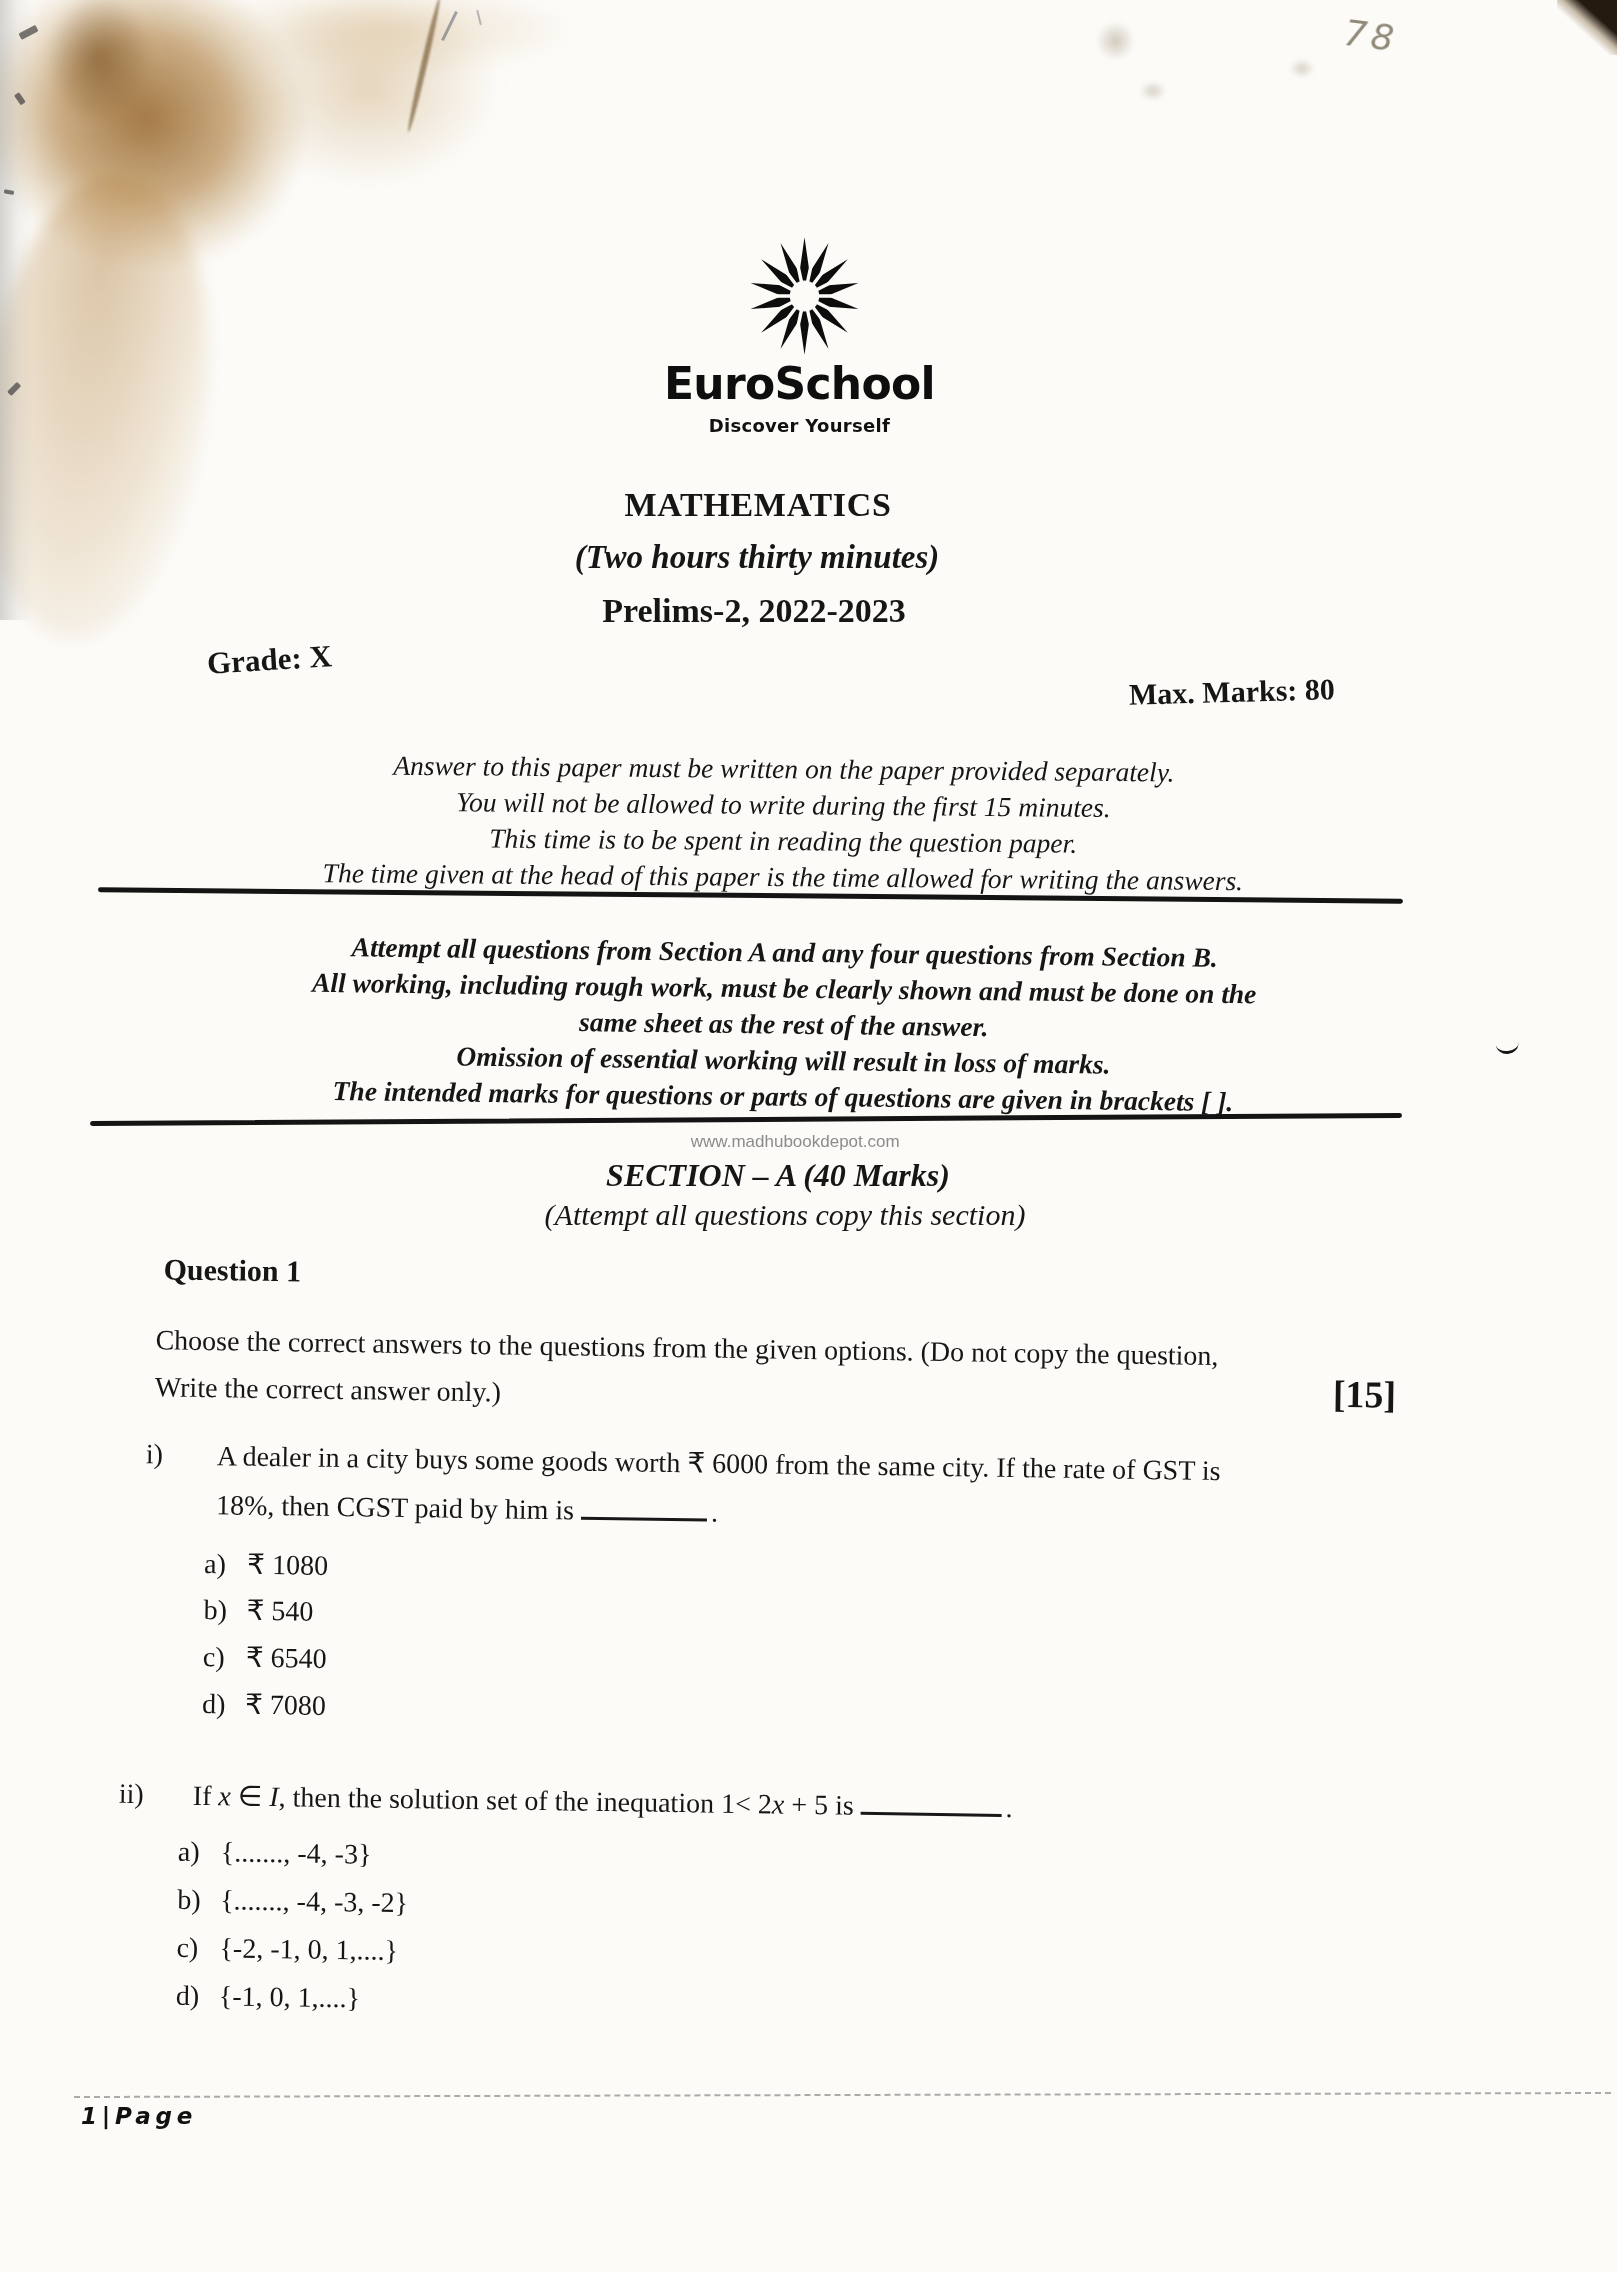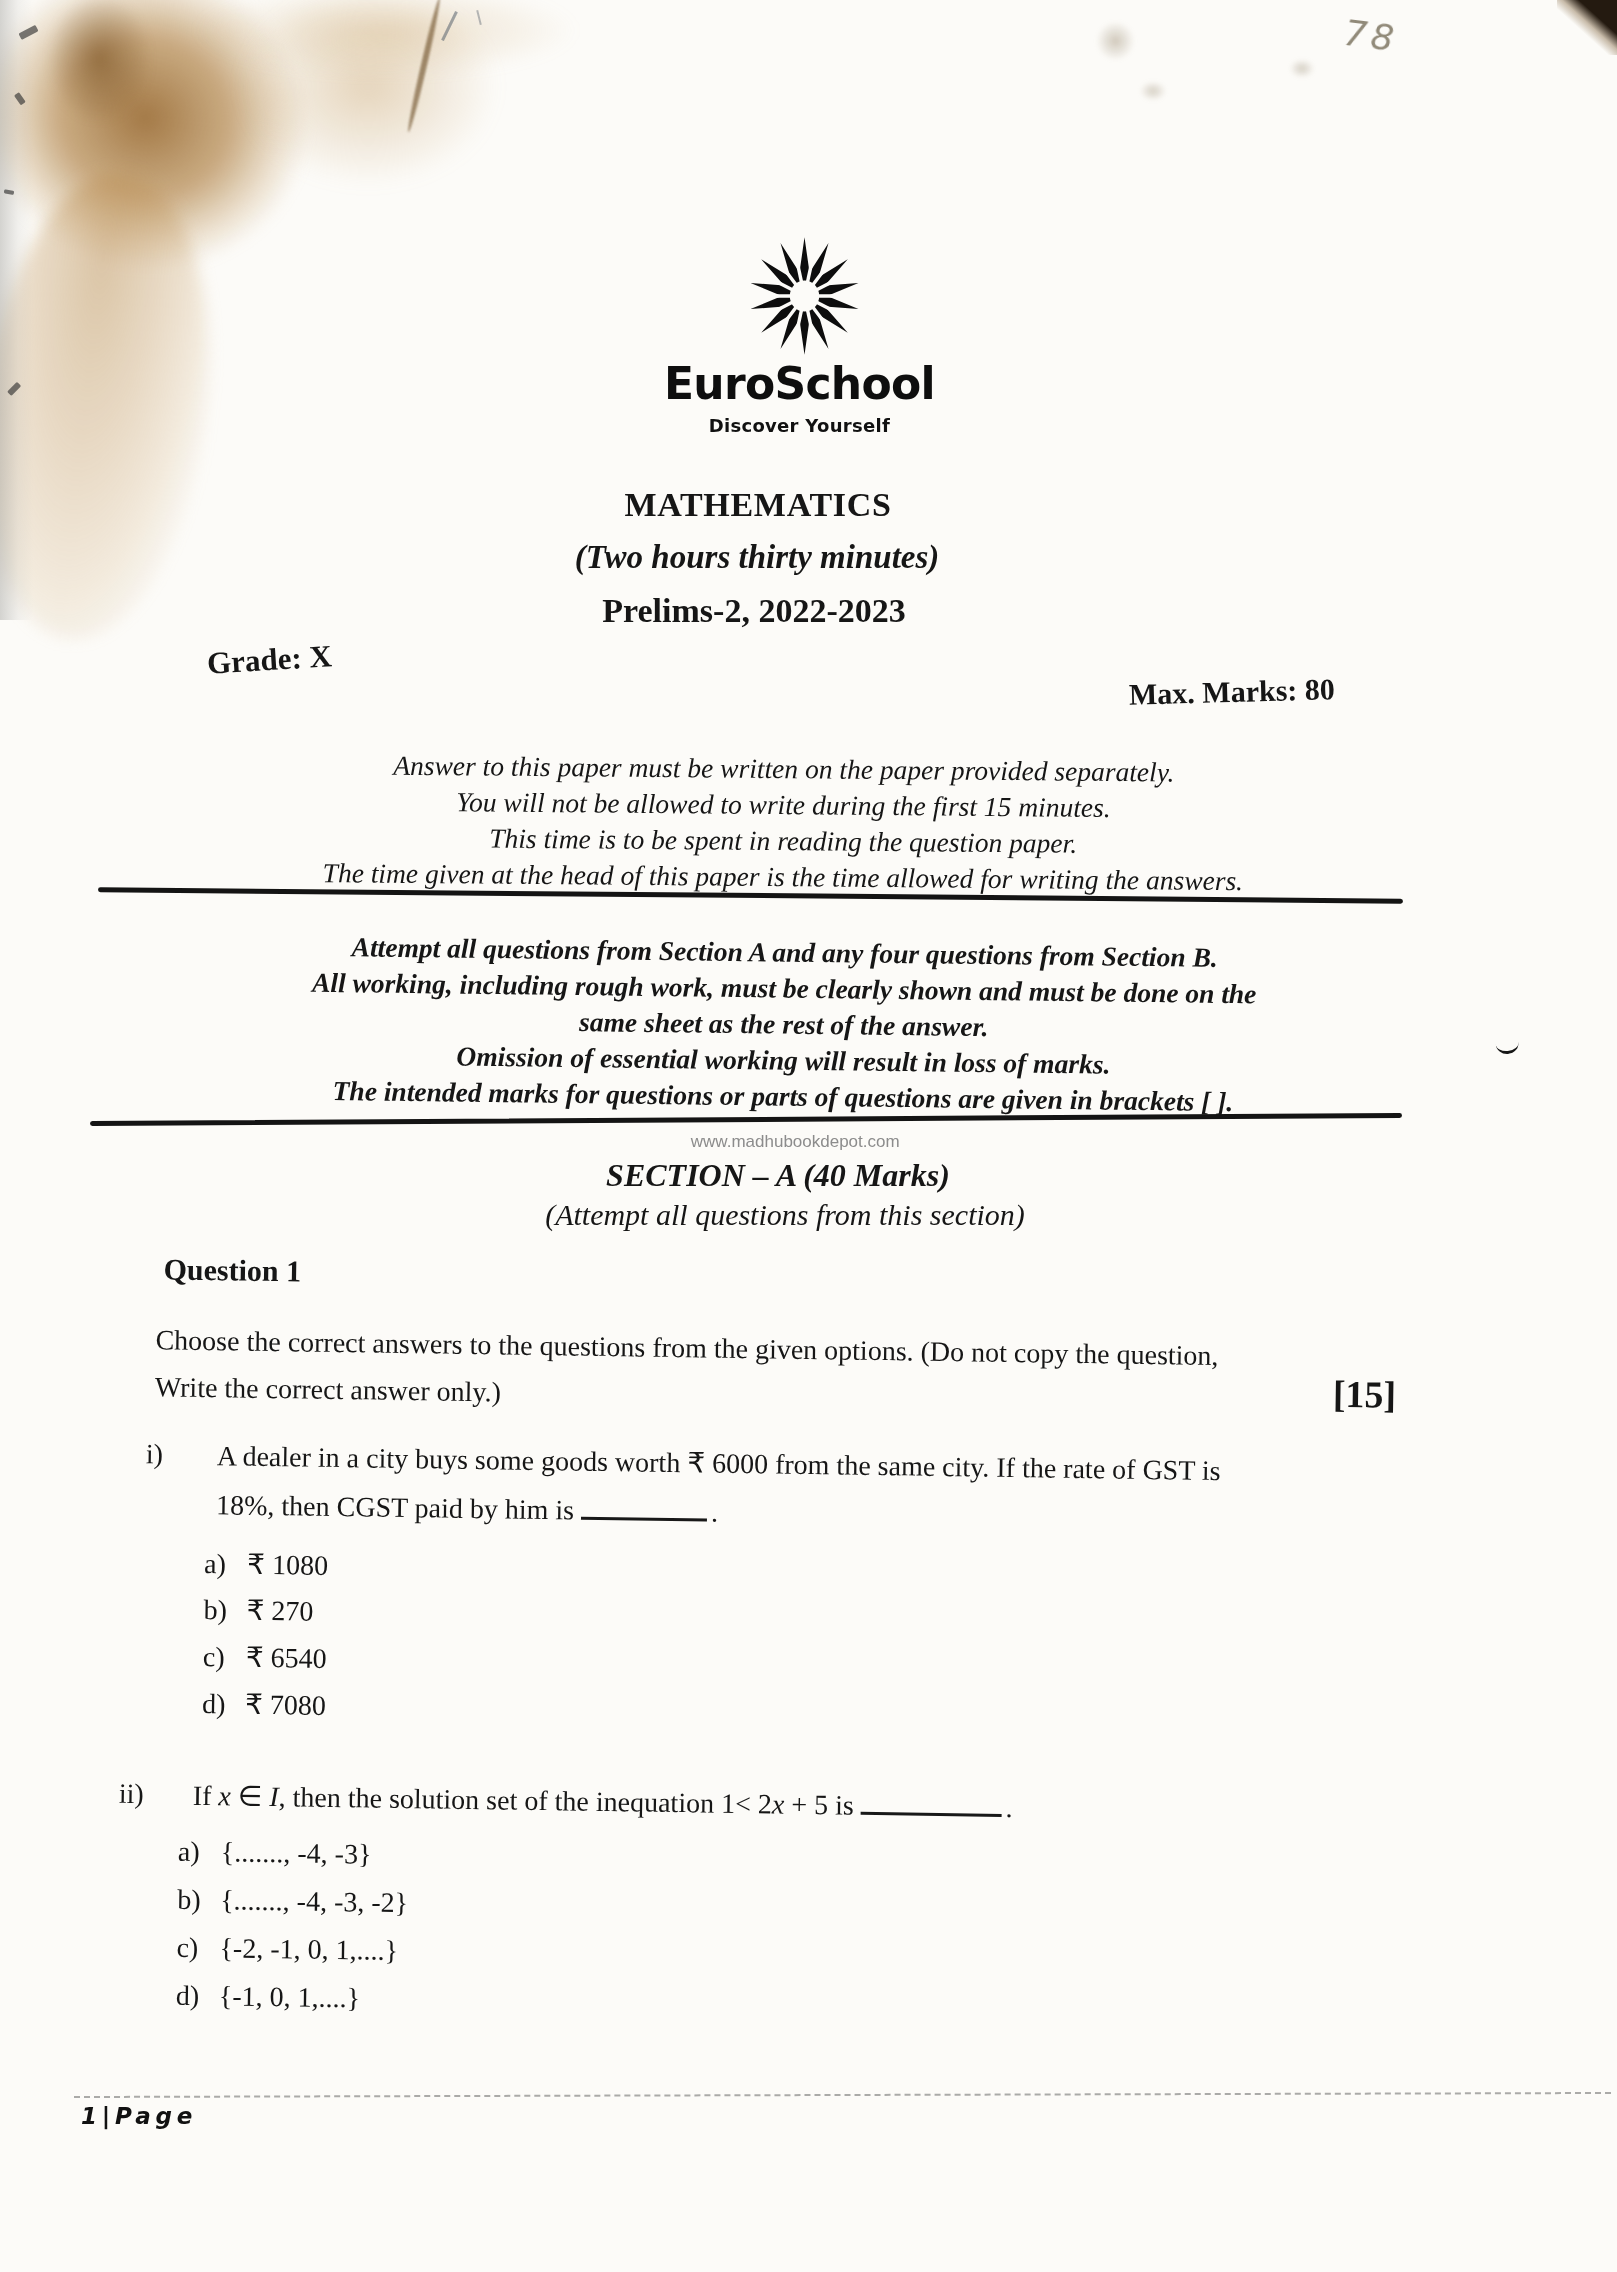--- a/index.html
+++ b/index.html
@@ -173,34 +173,34 @@
     <div>Attempt all questions from Section A and any four questions from Section B.</div>
     <div>All working, including rough work, must be clearly shown and must be done on the</div>
     <div>same sheet as the rest of the answer.</div>
     <div>Omission of essential working will result in loss of marks.</div>
     <div>The intended marks for questions or parts of questions are given in brackets [ ].</div>
   </div>
   <div class="rule2"></div>
 
   <div class="center watermark">www.madhubookdepot.com</div>
   <div class="center sec-title">SECTION – A (40 Marks)</div>
-  <div class="center sec-note"><span>(Attempt </span><span class="bd">all</span><span> questions from this section)</span></div>
+  <div class="center sec-note"><span>(Attempt </span><span class="bd">all</span><span> questions copy this section)</span></div>
 
   <div class="q-region">
     <div class="q-title">Question 1</div>
     <div class="q-line1">Choose the correct answers to the questions from the given options. (Do not copy the question,</div>
     <div class="q-line2">Write the correct answer only.)</div>
     <div class="q-marks">[15]</div>
 
     <div class="pnum-i">i)</div>
     <div class="ptext-i1">A dealer in a city buys some goods worth ₹ 6000 from the same city. If the rate of GST is</div>
     <div class="ptext-i2"><span>18%, then CGST paid by him is</span><span class="blank bw1"></span><span>.</span></div>
 
     <div class="opt oi0"><span class="lab">a)</span><span>₹ 1080</span></div>
-    <div class="opt oi1"><span class="lab">b)</span><span>₹ 270</span></div>
+    <div class="opt oi1"><span class="lab">b)</span><span>₹ 540</span></div>
     <div class="opt oi2"><span class="lab">c)</span><span>₹ 6540</span></div>
     <div class="opt oi3"><span class="lab">d)</span><span>₹ 7080</span></div>
 
     <div class="pnum-ii">ii)</div>
     <div class="ptext-ii"><span>If </span><span class="it">x</span><span> ∈ </span><span class="it">I</span><span>, then the solution set of the inequation 1&lt; 2</span><span class="it">x</span><span> + 5 is</span><span class="blank bw2"></span><span>.</span></div>
 
     <div class="opt oii0"><span class="lab">a)</span><span>{......., -4, -3}</span></div>
     <div class="opt oii1"><span class="lab">b)</span><span>{......., -4, -3, -2}</span></div>
     <div class="opt oii2"><span class="lab">c)</span><span>{-2, -1, 0, 1,....}</span></div>
     <div class="opt oii3"><span class="lab">d)</span><span>{-1, 0, 1,....}</span></div>

